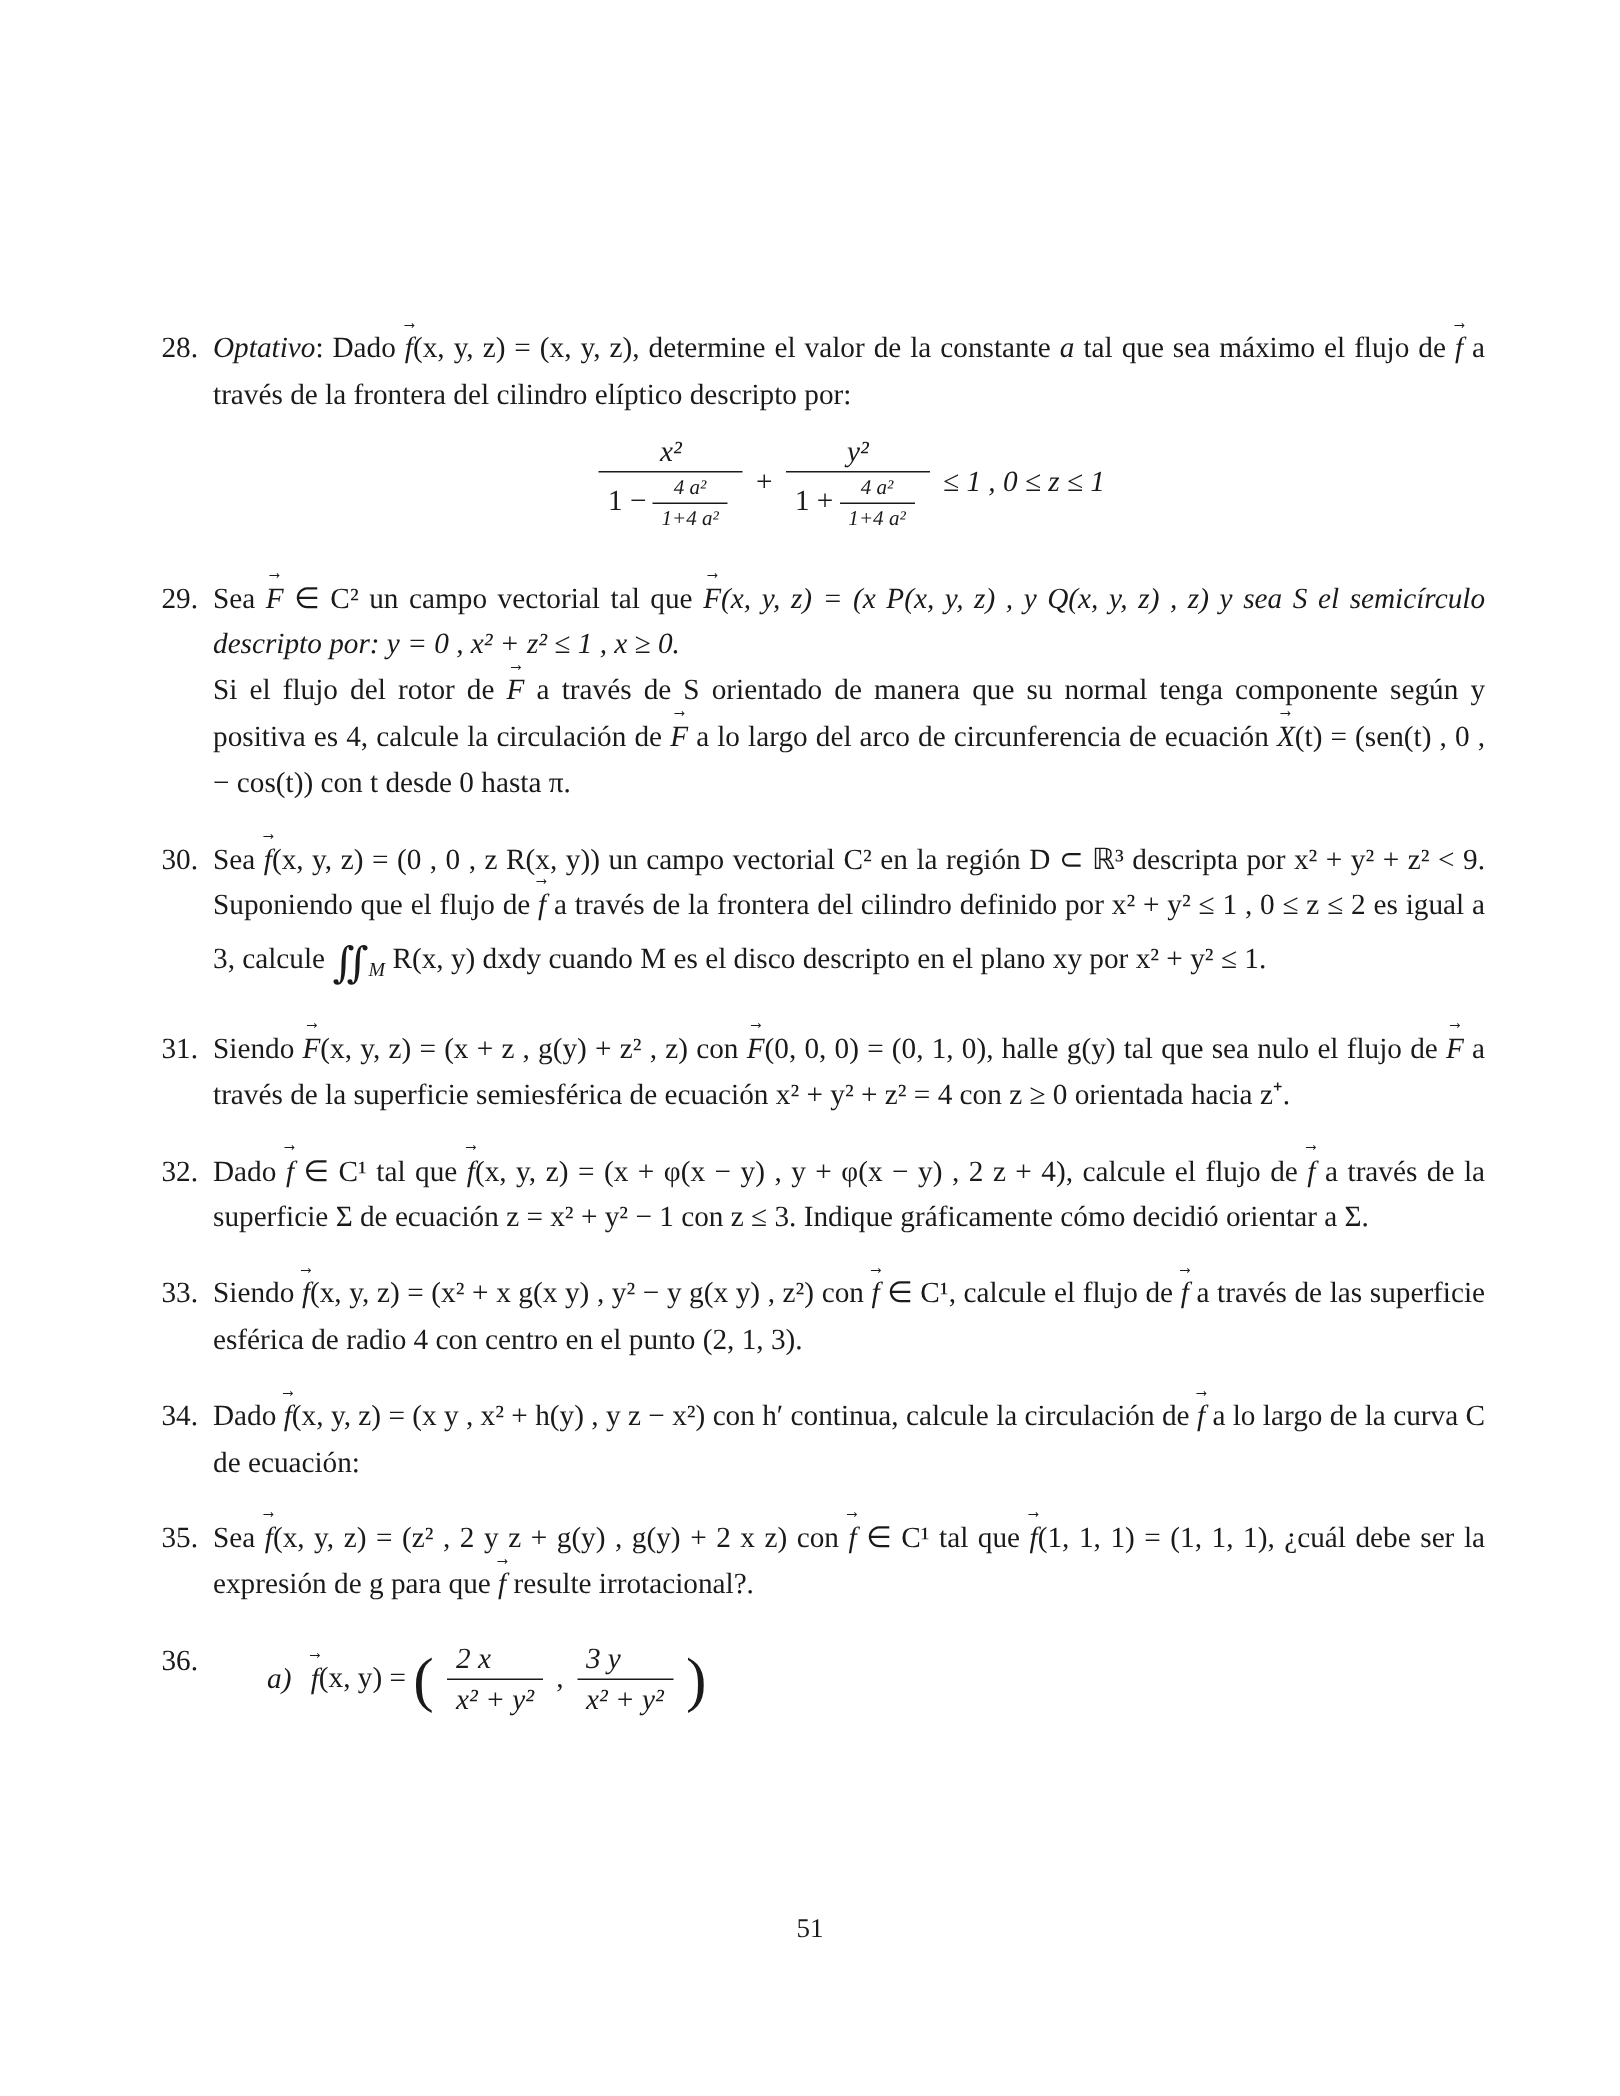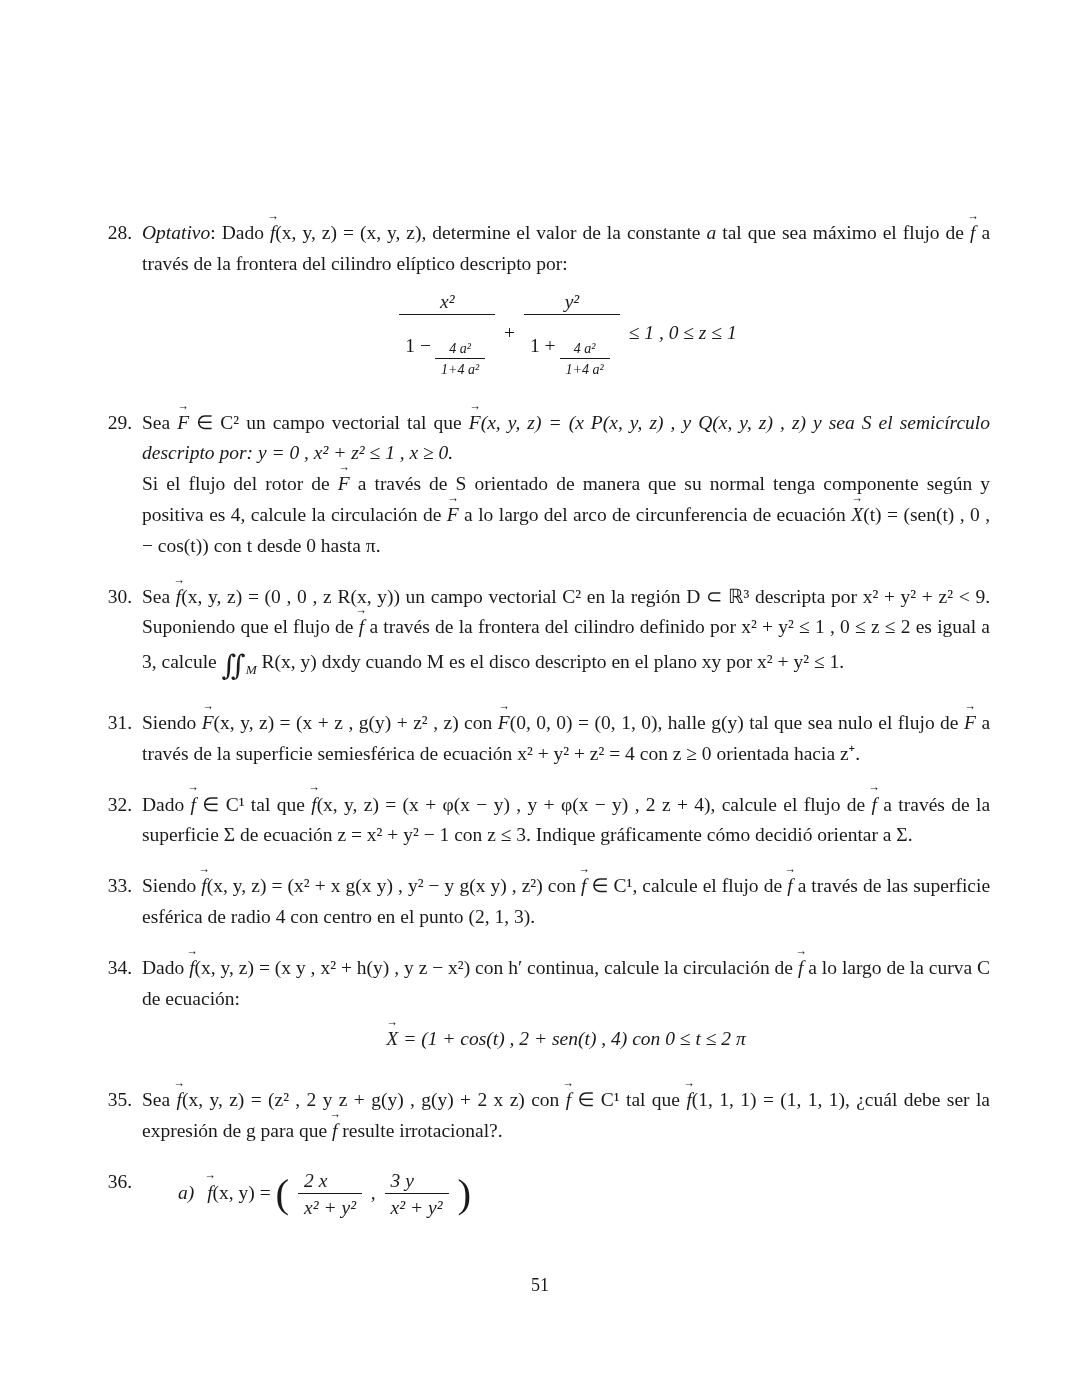--- a/index.html
+++ b/index.html
@@ -80,21 +80,21 @@
   }
   .frac .n {
     display: block;
     padding: 0 6px 1px 6px;
     border-bottom: 1px solid #1a1a1a;
   }
   .frac .d {
     display: block;
     padding: 2px 6px 0 6px;
   }
-  .small { font-size: 0.72em; margin-top: 23px; }
+  .small { font-size: 0.72em; }
   .paren-big {
     display: inline-block;
     font-size: 2.1em;
     vertical-align: middle;
     line-height: 0.8;
     font-family: "Liberation Serif", serif;
   }
   .sublist {
     margin-top: 2px;
     padding-left: 36px;
@@ -212,24 +212,20 @@
       </div>
     </div>
 
     <div class="item">
       <div class="num">34.</div>
       <div class="body">
         <span>Dado</span>
         <span class="vec">f</span><span>(x, y, z) = (x y , x² + h(y) , y z − x²) con h′ continua, calcule la circulación de</span>
         <span class="vec">f</span>
         <span>a lo largo de la curva C de ecuación:</span>
-        <div class="display">
-          <span class="vec">X</span>
-          <span class="it">= (1 + cos(t) , 2 + sen(t) , 4)  con  0 ≤ t ≤ 2 π</span>
-        </div>
       </div>
     </div>
 
     <div class="item">
       <div class="num">35.</div>
       <div class="body">
         <span>Sea</span>
         <span class="vec">f</span><span>(x, y, z) = (z² , 2 y z + g(y) , g(y) + 2 x z) con</span>
         <span class="vec">f</span>
         <span>∈ C¹ tal que</span>

